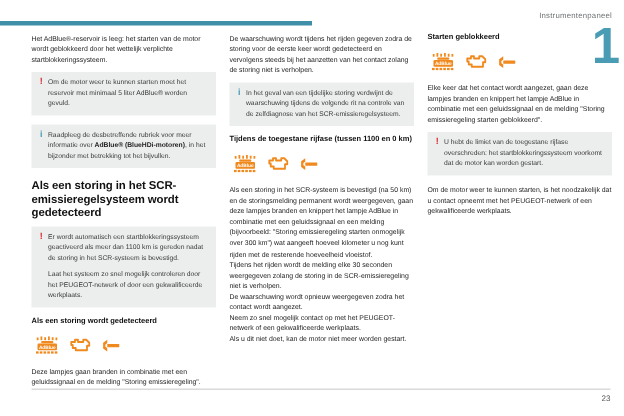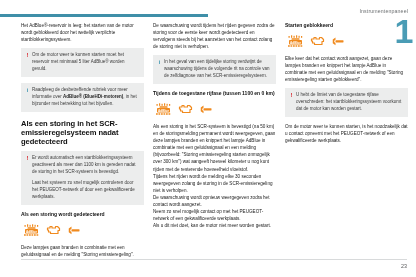--- a/index.html
+++ b/index.html
@@ -178,21 +178,21 @@
     <div class="callout warning">
       <span class="mark">!</span>
       <p>Om de motor weer te kunnen starten moet het reservoir met minimaal 5 liter AdBlue® worden gevuld.</p>
     </div>
 
     <div class="callout info">
       <span class="mark">i</span>
       <p><span>Raadpleeg de desbetreffende rubriek voor meer informatie over </span><strong>AdBlue® (BlueHDi-motoren)</strong><span>, in het bijzonder met betrekking tot het bijvullen.</span></p>
     </div>
 
-    <h2 class="section-head">Als een storing in het SCR-emissieregelsysteem nadat gedetecteerd</h2>
+    <h2 class="section-head">Als een storing in het SCR-emissieregelsysteem wordt gedetecteerd</h2>
 
     <div class="callout warning">
       <span class="mark">!</span>
       <p>Er wordt automatisch een startblokkeringssysteem geactiveerd als meer dan 1100 km is gereden nadat de storing in het SCR-systeem is bevestigd.</p>
       <p style="margin-top:4px;">Laat het systeem zo snel mogelijk controleren door het PEUGEOT-netwerk of door een gekwalificeerde werkplaats.</p>
     </div>
 
     <h3 class="sub-head">Als een storing wordt gedetecteerd</h3>
 
     <div class="telltales">

